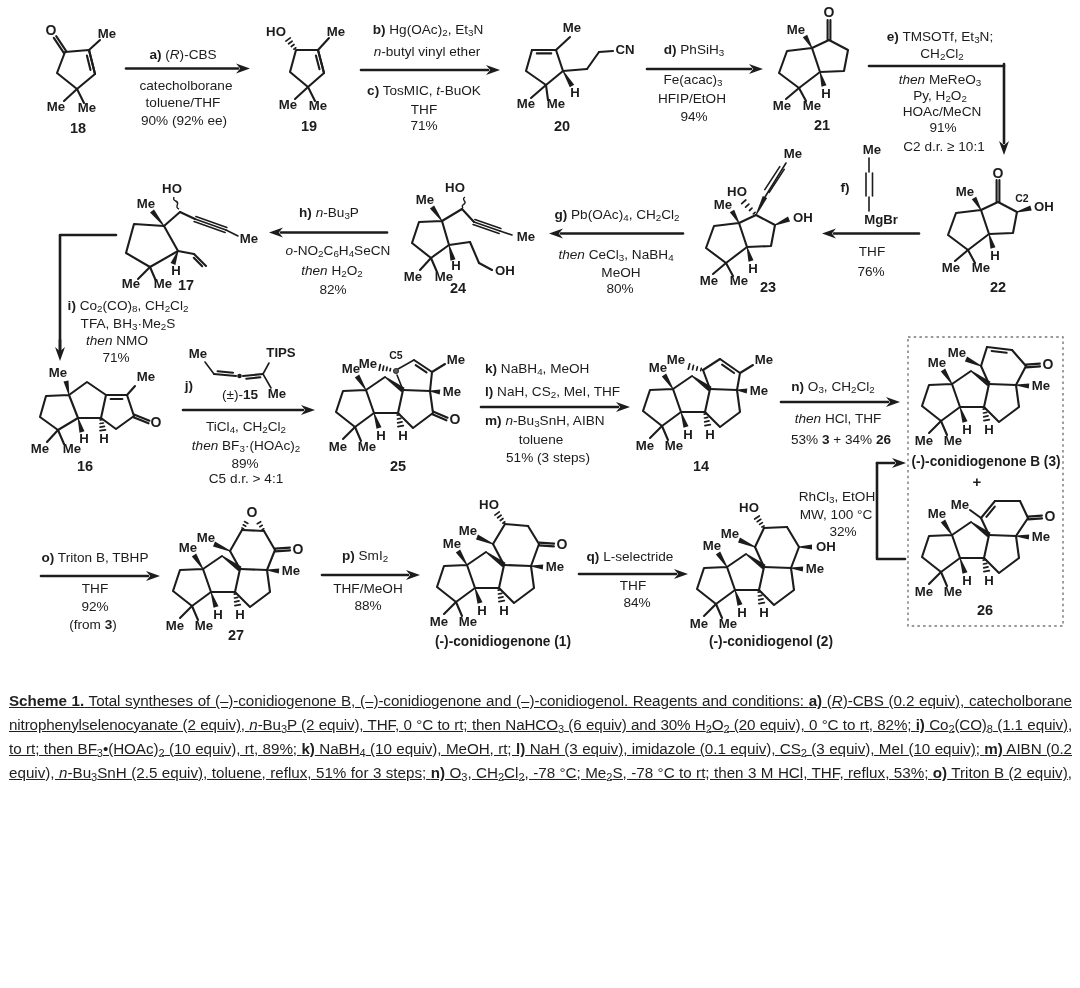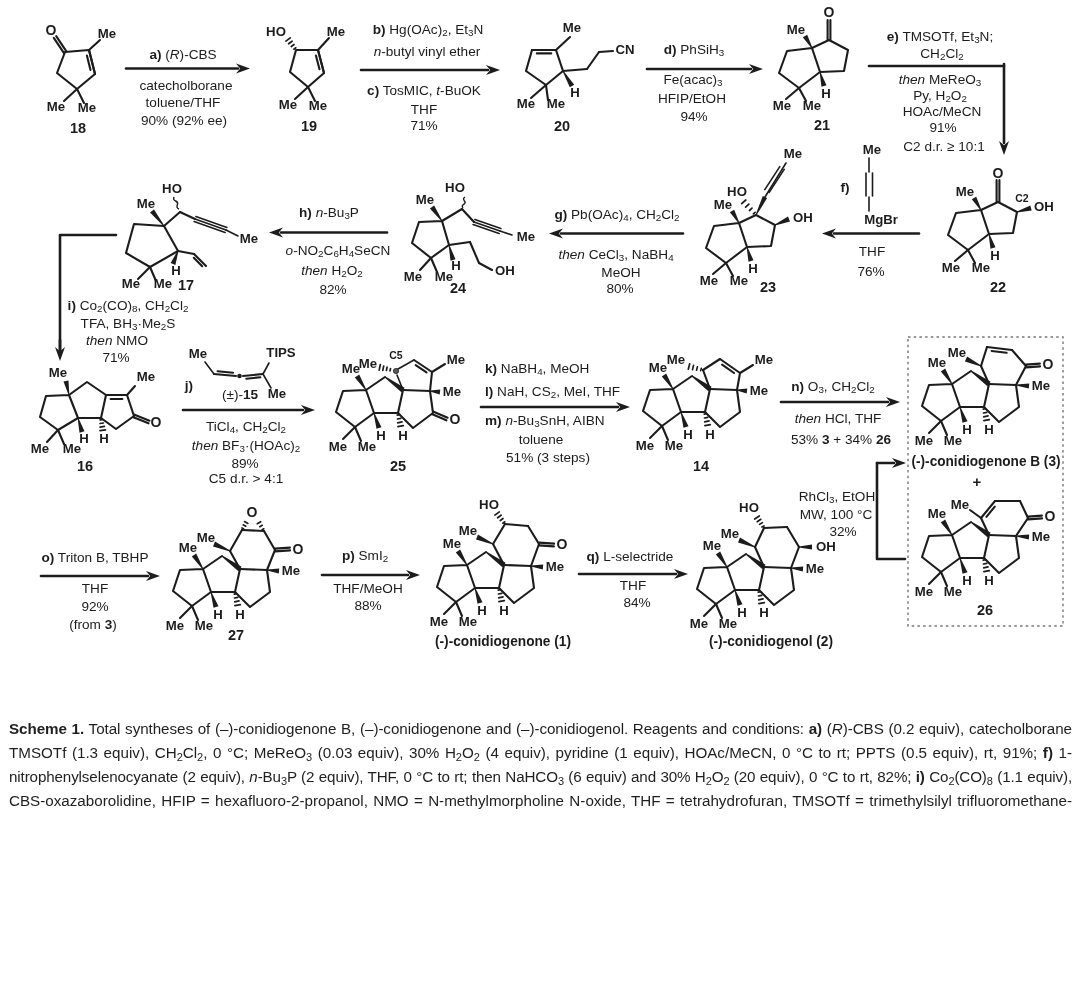--- a/index.html
+++ b/index.html
@@ -1,19 +1,19 @@
 <!DOCTYPE html>
 <html><head><meta charset="utf-8">
 <style>
   html,body { margin:0; padding:0; background:#ffffff; }
   body { width:1080px; height:988px; position:relative;
          font-family:"Liberation Sans", sans-serif; color:#1c1c1c; }
   svg text { font-family:"Liberation Sans", sans-serif; fill:#1c1c1c; }
-  #cap { position:absolute; left:9px; top:717px; width:1063px;
-         font-size:15.2px; line-height:23.9px; color:#1f1f1f; }
+  #cap { position:absolute; left:9px; top:689px; width:1063px;
+         font-size:15.2px; line-height:23.9px; color:#1f1f1f;text-decoration:underline; }
   .cl { text-align:justify; text-align-last:justify; white-space:nowrap; height:23.9px; }
   .cl.last { text-align-last:left; }
   sub { font-size:11px; vertical-align:-3px; line-height:0; }
 </style></head>
 <body>
 <svg width="1080" height="670" viewBox="0 0 1080 670">
 <path d="M65.0,52.0 L89.0,50.0 L95.0,74.0 L77.0,89.0 L57.0,73.0 L65.0,52.0" fill="none" stroke="#1c1c1c" stroke-width="2.1" stroke-linejoin="round" stroke-linecap="round"></path>
 <line x1="89.0" y1="50.0" x2="95.0" y2="74.0" stroke="#1c1c1c" stroke-width="2.1" stroke-linecap="round"></line>
 <line x1="86.9" y1="55.6" x2="90.5" y2="70.0" stroke="#1c1c1c" stroke-width="2.1" stroke-linecap="round"></line>
 <line x1="66.2" y1="51.2" x2="56.2" y2="36.2" stroke="#1c1c1c" stroke-width="2.1" stroke-linecap="round"></line>
@@ -541,16 +541,16 @@
 <path d="M799.0,547.5 L799.0,546.5 L812.0,544.4 L812.0,549.6Z" fill="#1c1c1c" stroke="none"></path>
 <text x="826.0" y="551.0" font-size="13.2" font-weight="bold" text-anchor="middle">OH</text>
 <path d="M755.2,546.5 L754.8,547.5 L738.0,542.4 L740.0,537.6Z" fill="#1c1c1c" stroke="none"></path>
 <text x="730.0" y="538.0" font-size="13.2" font-weight="bold" text-anchor="middle">Me</text>
 <path d="M791.0,568.4 L791.0,567.6 L803.2,566.4 L802.8,571.6Z" fill="#1c1c1c" stroke="none"></path>
 <text x="815.0" y="573.0" font-size="13.2" font-weight="bold" text-anchor="middle">Me</text>
 <text x="771.0" y="646.0" font-size="14.0" text-anchor="middle" textLength="124" lengthAdjust="spacingAndGlyphs"><tspan font-weight="bold">(-)-conidiogenol (2)</tspan></text>
 </svg>
 <div id="cap">
 <div class="cl" style="letter-spacing:-0.06px"><b>Scheme 1.</b> Total syntheses of (–)-conidiogenone B, (–)-conidiogenone and (–)-conidiogenol. Reagents and conditions: <b>a)</b> (<i>R</i>)-CBS (0.2 equiv), catecholborane</div>
-<div class="cl">TMSOTf (1.3 equiv), CH<sub>2</sub>Cl<sub>2</sub>, 0 °C; MeReO<sub>3</sub> (0.03 equiv), 30% H<sub>2</sub>O<sub>2</sub> (4 equiv), pyridine (1 equiv), HOAc/MeCN, 0 °C to rt; PPTS (0.5 equiv), rt, 91%; <b>f)</b> 1-</div>
 <div class="cl" style="letter-spacing:-0.13px">nitrophenylselenocyanate (2 equiv), <i>n</i>-Bu<sub>3</sub>P (2 equiv), THF, 0 °C to rt; then NaHCO<sub>3</sub> (6 equiv) and 30% H<sub>2</sub>O<sub>2</sub> (20 equiv), 0 °C to rt, 82%; <b>i)</b> Co<sub>2</sub>(CO)<sub>8</sub> (1.1 equiv),</div>
-<div class="cl">CBS-oxazaborolidine, HFIP = hexafluoro-2-propanol, NMO = N-methylmorpholine N-oxide, THF = tetrahydrofuran, TMSOTf = trimethylsilyl trifluoromethane-</div>
+<div class="cl" style="letter-spacing:-0.06px">to rt; then BF<sub>3</sub>•(HOAc)<sub>2</sub> (10 equiv), rt, 89%; <b>k)</b> NaBH<sub>4</sub> (10 equiv), MeOH, rt; <b>l)</b> NaH (3 equiv), imidazole (0.1 equiv), CS<sub>2</sub> (3 equiv), MeI (10 equiv); <b>m)</b> AIBN (0.2</div>
+<div class="cl">equiv), <i>n</i>-Bu<sub>3</sub>SnH (2.5 equiv), toluene, reflux, 51% for 3 steps; <b>n)</b> O<sub>3</sub>, CH<sub>2</sub>Cl<sub>2</sub>, -78 °C; Me<sub>2</sub>S, -78 °C to rt; then 3 M HCl, THF, reflux, 53%; <b>o)</b> Triton B (2 equiv),</div>
 </div>
 
 </body></html>

